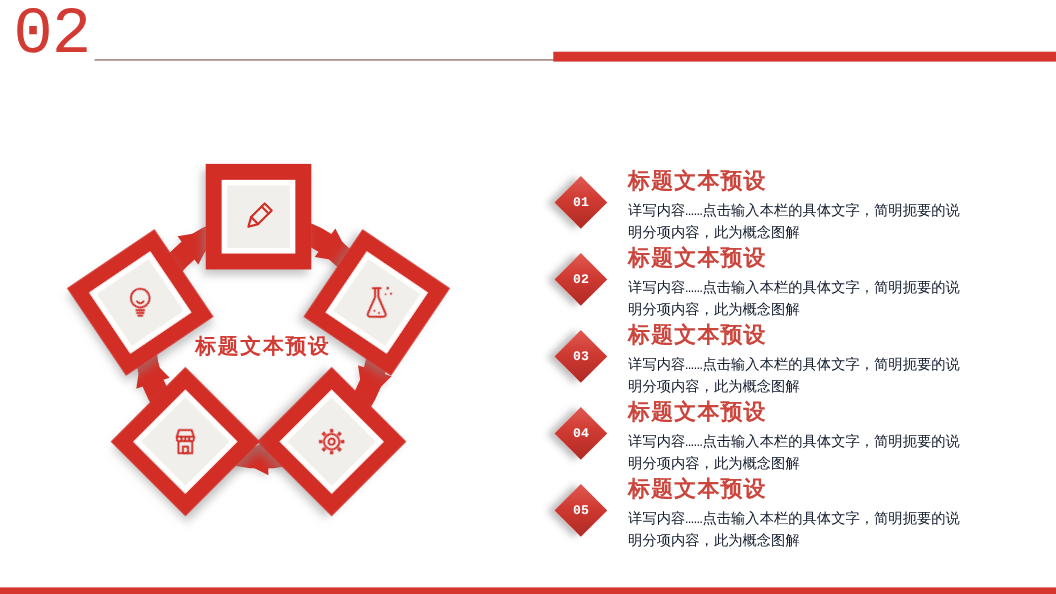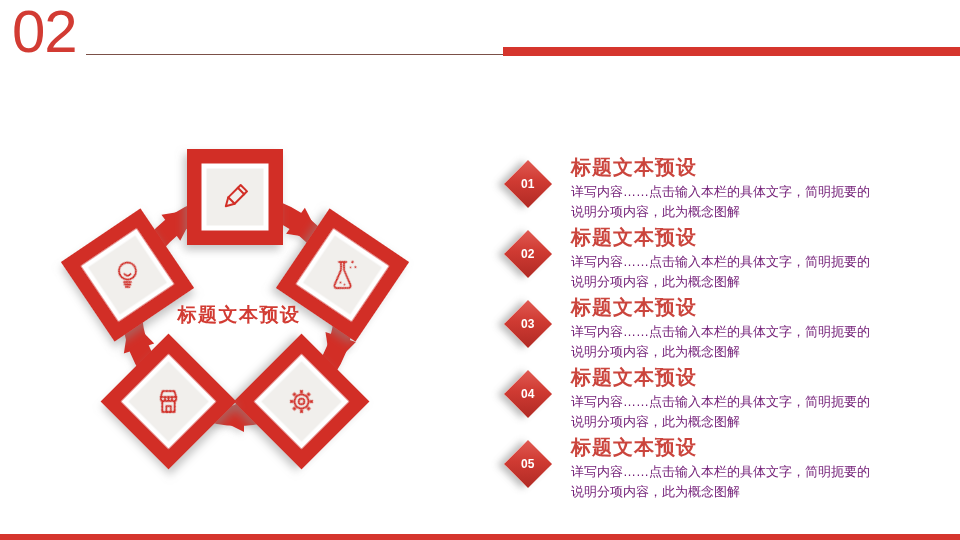--- a/index.html
+++ b/index.html
@@ -1,17 +1,17 @@
 <!DOCTYPE html>
 <html><head>
 <meta charset="utf-8">
 <style>
   html,body{margin:0;padding:0;background:#ffffff;}
   .slide{position:relative;width:960px;height:540px;background:#ffffff;overflow:hidden;
-         font-family:Liberation Sans, sans-serif;}
+         font-family:Liberation Mono, monospace;}
 
   
   .slide-number{position:absolute;left:12px;top:0;font-size:60px;line-height:64px;
                 font-weight:400;color:#d23b33;letter-spacing:-1px;}
   .slide-title{position:absolute;left:90px;top:15px;font-size:29px;line-height:32px;
                font-weight:600;color:#d23b33;letter-spacing:3px;white-space:nowrap;}
   .underline-thin{position:absolute;left:86px;top:54px;width:418px;height:1px;background:#7b5047;}
   .underline-thick{position:absolute;left:503px;top:47px;width:457px;height:9px;background:#d5352d;}
 
   
@@ -26,21 +26,21 @@
   .list-item{position:absolute;left:505px;display:flex;align-items:flex-start;}
   .diamond-wrap{width:34px;height:34px;margin:11px 26px 0 6px;flex:0 0 auto;position:relative;}
   .diamond{width:34px;height:34px;transform:rotate(45deg);
            background:linear-gradient(135deg,#e05a52 0%,#cf3a32 45%,#b02a24 100%);
            box-shadow:-4px 5px 7px rgba(110,110,110,0.45);
            display:flex;align-items:center;justify-content:center;}
   .diamond span{transform:rotate(-45deg);color:#ffffff;font-weight:bold;font-size:12px;}
   .item-text{width:305px;}
   .item-title{font-size:20px;line-height:22px;color:#cb453d;font-weight:600;
               letter-spacing:1px;margin-bottom:4px;}
-  .item-desc{font-size:13px;line-height:20px;color:#701a75;}
+  .item-desc{font-size:13px;line-height:20px;color:#0f172a;}
 </style>
 </head>
 <body>
 
 <div class="slide">
 
   <div class="slide-number">02</div>
   <div class="underline-thin"></div>
   <div class="underline-thick"></div>
 

